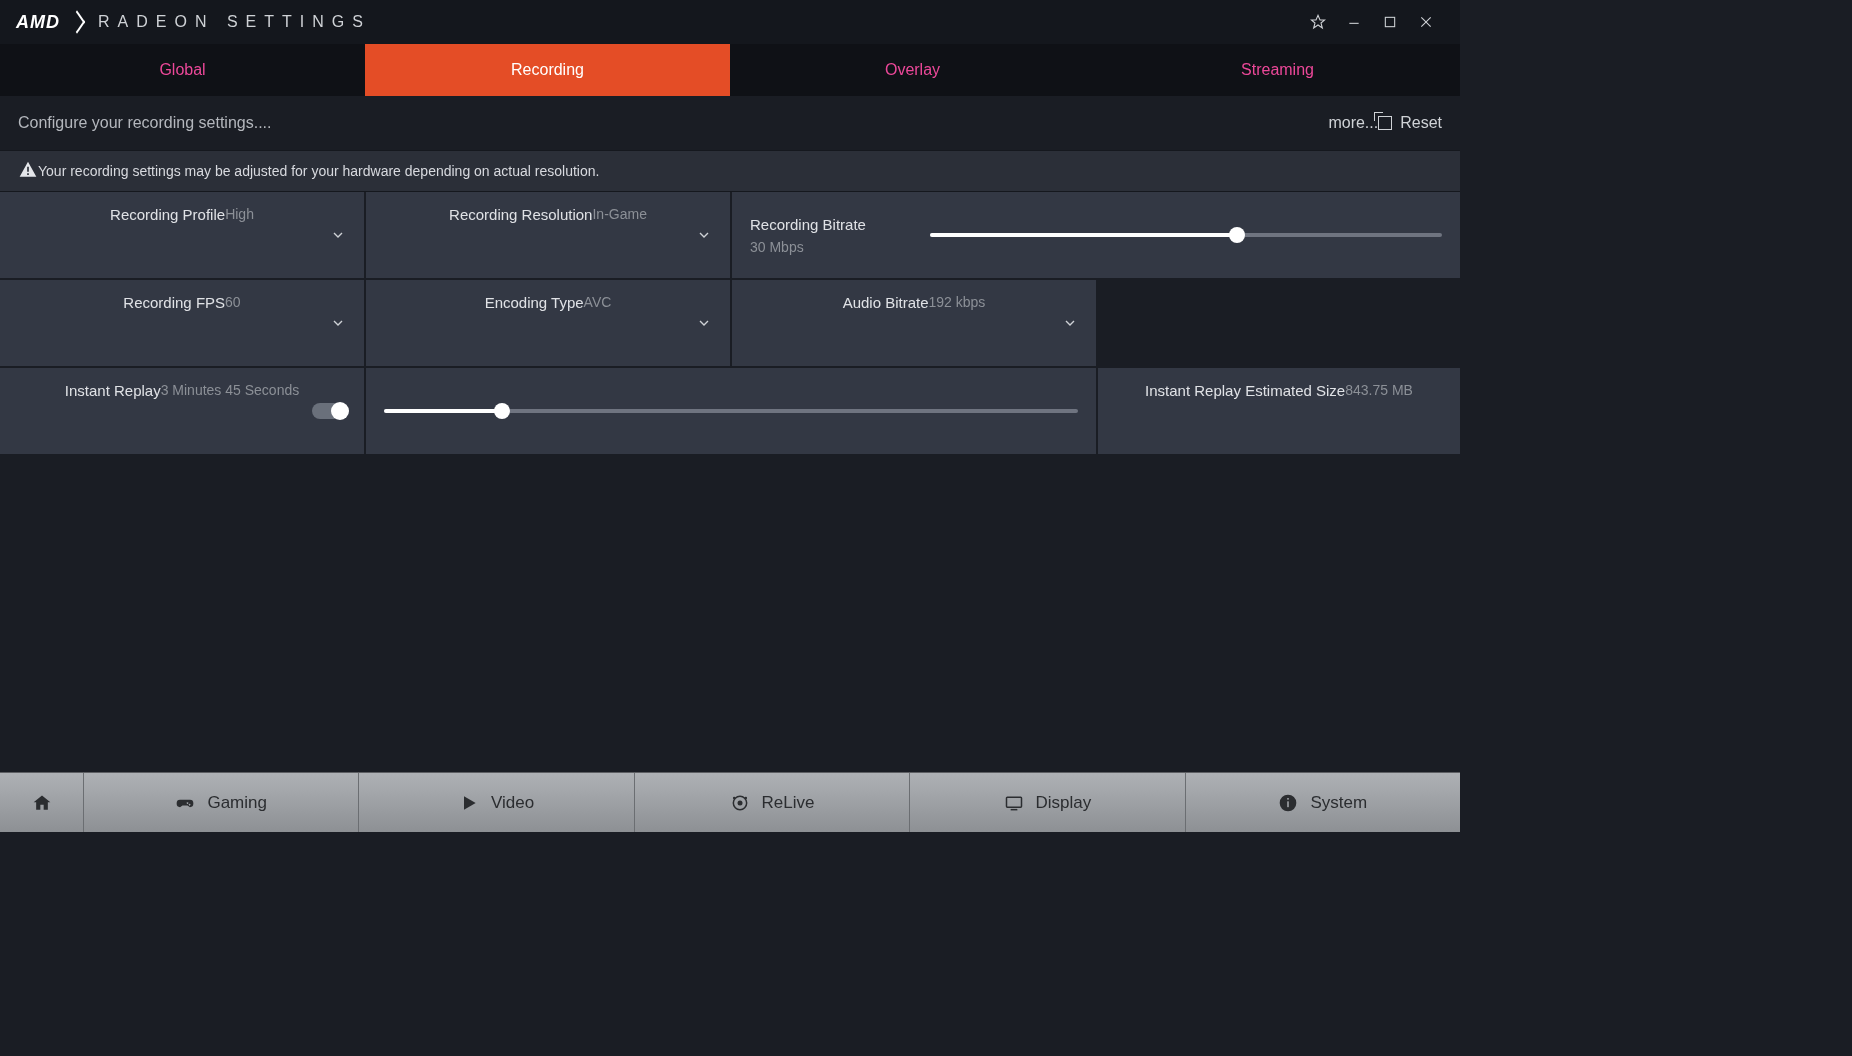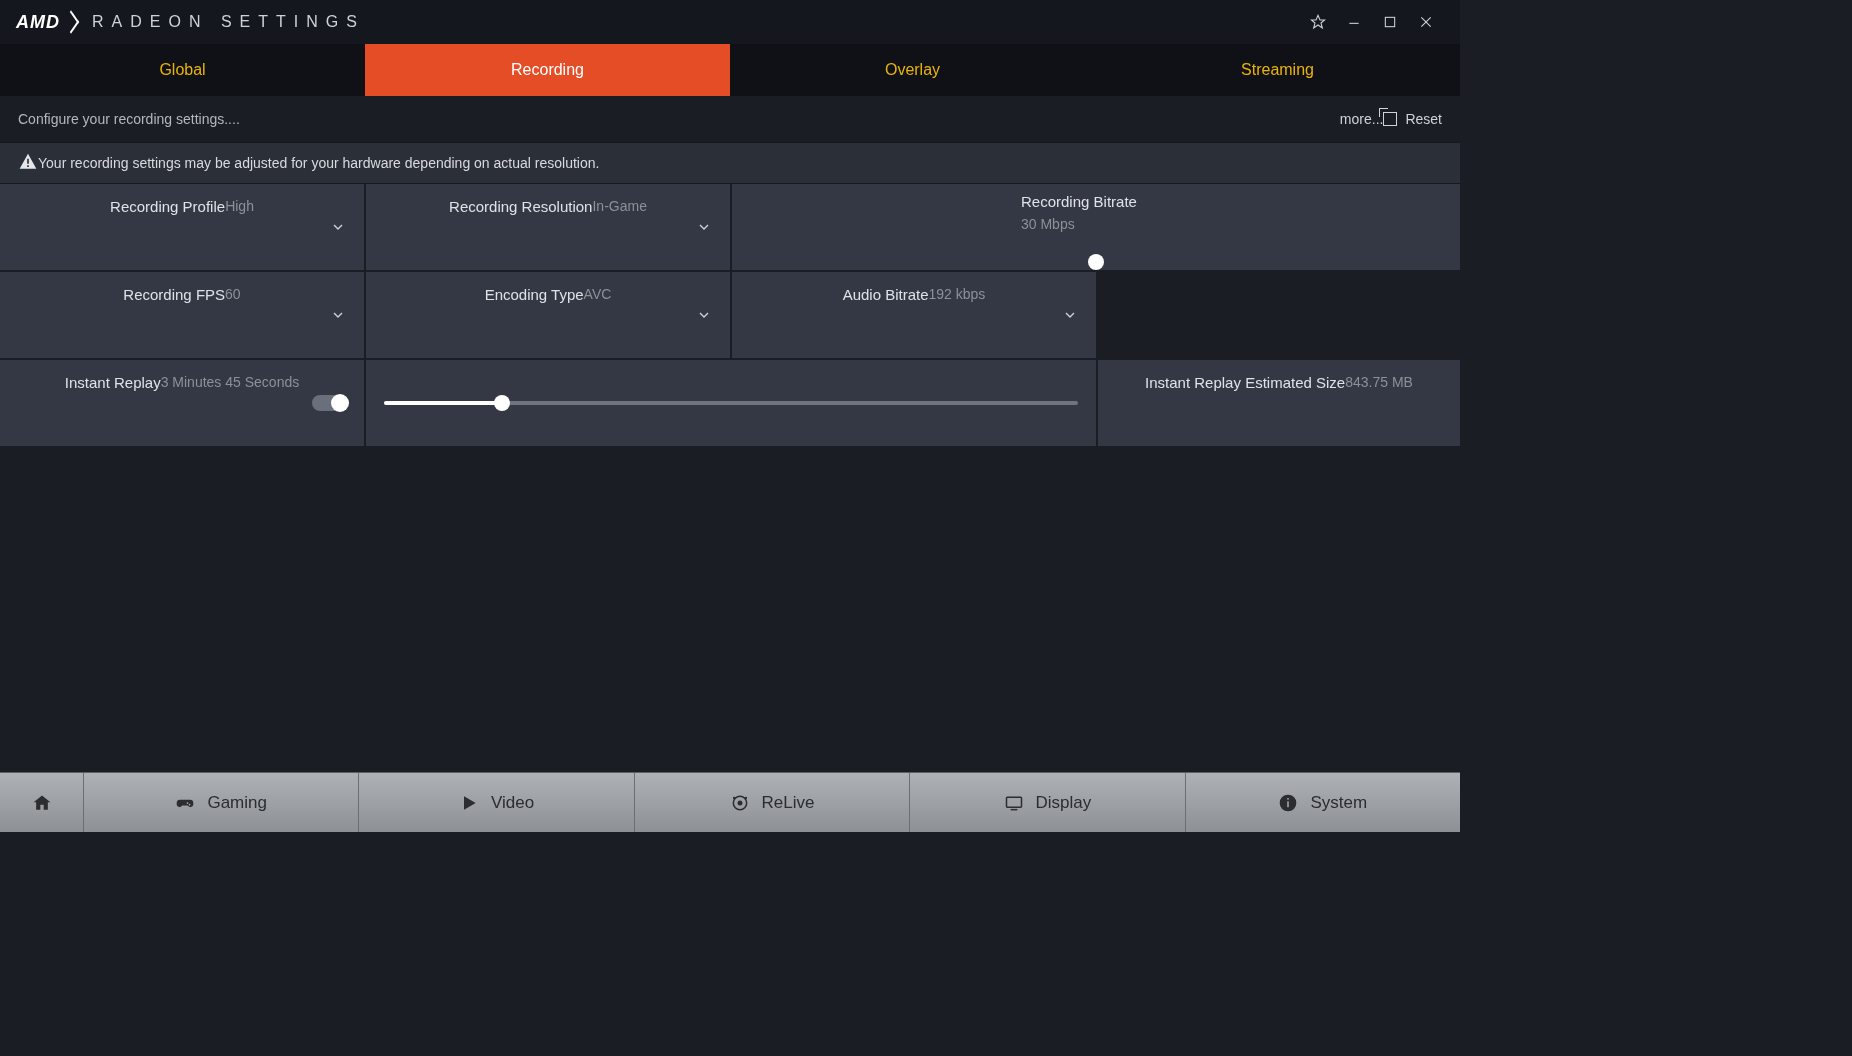--- a/index.html
+++ b/index.html
@@ -1,55 +1,55 @@
 <!DOCTYPE html>
 <html><head>
 <meta charset="utf-8">
 <style>
 * { margin: 0; padding: 0; box-sizing: border-box; font-family: "Segoe UI", Arial, sans-serif; }
 body { background: #1a1d24; color: #c9ccd1; width: 1460px; height: 832px; overflow: hidden; display: flex; flex-direction: column; }
 
 
 .title-bar { height: 44px; background: #14171d; display: flex; align-items: center; padding: 0 16px; }
-.logo { color: #fff; font-weight: 800; letter-spacing: 1px; font-size: 18px; display: flex; align-items: center; gap: 2px; font-style: italic; }
+.logo { color: #fff; font-weight: 800; letter-spacing: 1px; font-size: 18px; display: flex; align-items: center; gap: 8px; font-style: italic; }
 .logo-arrow { display: inline-block; width: 14px; height: 14px; border: 2px solid #fff; border-left: none; border-bottom: none; transform: rotate(45deg) skew(10deg,10deg); margin-left: 2px; margin-right: -4px; }
 .app-title { margin-left: 18px; color: #cfd2d6; font-size: 16px; letter-spacing: 8px; }
 .title-spacer { flex: 1; }
 .title-btn { width: 36px; height: 36px; display: flex; align-items: center; justify-content: center; color: #cfd2d6; cursor: pointer; }
 .title-btn svg { width: 16px; height: 16px; stroke: currentColor; fill: none; stroke-width: 1.6; }
 .star svg { fill: none; stroke: currentColor; }
 
 
 .top-tabs { display: flex; height: 52px; background: #0f1116; }
-.top-tab { flex: 1; display: flex; align-items: center; justify-content: center; color: #eab308; font-size: 16px; cursor: pointer; }
+.top-tab { flex: 1; display: flex; align-items: center; justify-content: center; color: #ec4899; font-size: 16px; cursor: pointer; }
 .top-tab.active { background: #e44d26; color: #fff; }
 
 
-.subheader { height: 46px; background: #1a1d24; display: flex; align-items: center; padding: 0 18px; color: #b4b7bd; font-size: 14px; }
+.subheader { height: 54px; background: #1a1d24; display: flex; align-items: center; padding: 0 18px; color: #b4b7bd; font-size: 16px; }
 .subheader .spacer { flex: 1; }
 .subheader .link { cursor: pointer; color: #cfd2d6; display: flex; align-items: center; gap: 8px; }
 .reset-icon { width: 14px; height: 14px; border: 1.6px solid #cfd2d6; position: relative; }
 .reset-icon::after { content: ""; position: absolute; top: -5px; left: -5px; width: 8px; height: 8px; border-top: 1.6px solid #cfd2d6; border-left: 1.6px solid #cfd2d6; }
 
 
 .info-strip { height: 42px; background: #2b2f38; display: flex; align-items: center; padding: 0 18px; color: #d8dadf; font-size: 14px; gap: 0; border-top: 1px solid #15181e; border-bottom: 1px solid #15181e; }
 .warn-icon svg { width: 20px; height: 20px; fill: #e4e6ea; }
 
 
 .content { flex: 1; background: #1a1d24; }
 .row { display: grid; grid-template-columns: 364px 364px 1fr; gap: 2px; margin-bottom: 2px; }
 .row.three-plus { grid-template-columns: 364px 364px 364px 1fr; }
 .tile { background: #333844; height: 86px; padding: 14px 18px; position: relative; display: flex; flex-direction: row; justify-content: center; }
 .tile .label { color: #e0e2e6; font-size: 15px; margin-bottom: 6px; }
 .tile .value { color: #8c9097; font-size: 14px; }
 .tile.dropdown .chev { position: absolute; right: 18px; top: 50%; transform: translateY(-50%); width: 16px; height: 16px; }
 .chev svg { width: 16px; height: 16px; stroke: #cfd2d6; fill: none; stroke-width: 2; }
 
 
-.tile.slider-tile { flex-direction: column; align-items: center; gap: 30px; }
+.tile.slider-tile { align-items: center; gap: 30px; }
 .tile.slider-tile .text { display: flex; flex-direction: column; justify-content: center; min-width: 150px; }
 .slider-track { position: relative; height: 4px; background: #6f7480; flex: 1; border-radius: 2px; }
 .slider-fill { position: absolute; left: 0; top: 0; height: 100%; background: #fff; border-radius: 2px; }
 .slider-thumb { position: absolute; top: 50%; width: 16px; height: 16px; background: #fff; border-radius: 50%; transform: translate(-50%, -50%); }
 
 
 .filler { background: #1a1d24; }
 
 
 .row.replay { grid-template-columns: 364px 730px 1fr; }

